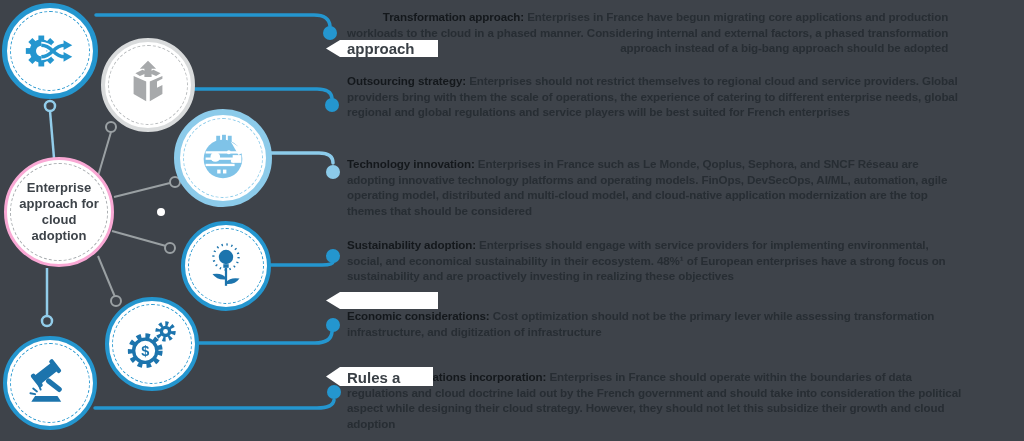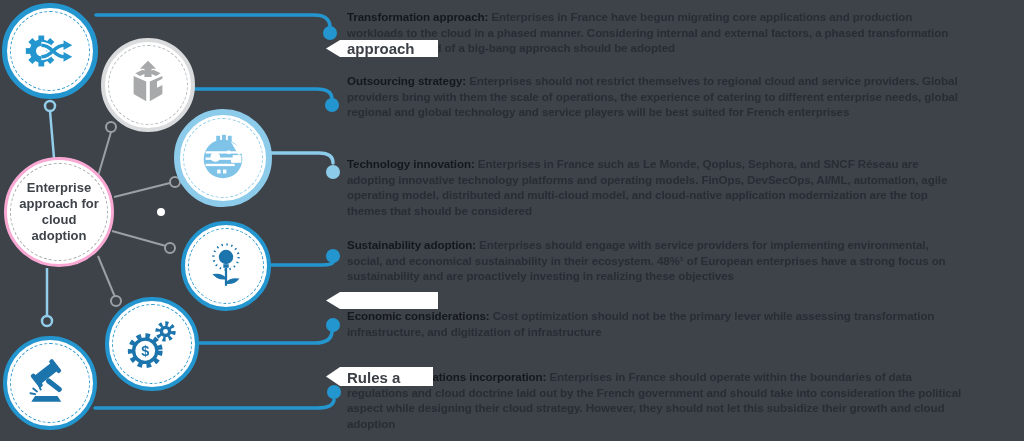--- a/index.html
+++ b/index.html
@@ -28,21 +28,21 @@
     left:4px;top:157px;width:110px;height:110px;border:3px solid #f9a8d4;--ring:#a9adb0;
   }
   .ctext{
     width:90px;text-align:center;font-weight:bold;font-size:13px;line-height:16px;
     color:#3d4349;
   }
   
   .para{position:absolute;left:347px;z-index:4;font-size:11.6px;font-weight:bold;
         line-height:15.5px;color:#272d33;letter-spacing:-0.1px;white-space:nowrap;}
   .para .lead{color:#14181c;}
-  .p1{top:9px;} .p2{top:73px;} .p3{top:156px;} .p4{top:237px;} .p5{top:308px;} .p6{top:369px;}
+  .p1{top:9px;text-align:right;} .p2{top:73px;} .p3{top:156px;} .p4{top:237px;} .p5{top:308px;} .p6{top:369px;}
   
   .callout{
     position:absolute;z-index:5;background:#fff;
     clip-path:polygon(0 50%, 14px 0, 100% 0, 100% 100%, 14px 100%);
     display:flex;align-items:flex-end;overflow:hidden;
     font-size:15px;font-weight:bold;color:#3a4046;padding-left:21px;box-sizing:border-box;
   }
   .co1{left:326px;top:40px;width:112px;height:17px;}
   .co2{left:326px;top:292px;width:112px;height:17px;}
   .co3{left:326px;top:367px;width:107px;height:19px;}
@@ -206,21 +206,21 @@
   </div>
 
   <div class="para p1">
       <div class="tline"><span class="lead">Transformation approach:</span> Enterprises in France have begun migrating core applications and production</div>
       <div class="tline">workloads to the cloud in a phased manner. Considering internal and external factors, a phased transformation</div>
       <div class="tline">approach instead of a big-bang approach should be adopted</div>
     </div>
   <div class="para p2">
       <div class="tline"><span class="lead">Outsourcing strategy:</span> Enterprises should not restrict themselves to regional cloud and service providers. Global</div>
       <div class="tline">providers bring with them the scale of operations, the experience of catering to different enterprise needs, global</div>
-      <div class="tline">regional and global technology and service players will be best suited for French enterprises</div>
+      <div class="tline">regional and global regulations and service players will be best suited for French enterprises</div>
     </div>
   <div class="para p3">
       <div class="tline"><span class="lead">Technology innovation:</span> Enterprises in France such as Le Monde, Qoplus, Sephora, and SNCF Réseau are</div>
       <div class="tline">adopting innovative technology platforms and operating models. FinOps, DevSecOps, AI/ML, automation, agile</div>
       <div class="tline">operating model, distributed and multi-cloud model, and cloud-native application modernization are the top</div>
       <div class="tline">themes that should be considered</div>
     </div>
   <div class="para p4">
       <div class="tline"><span class="lead">Sustainability adoption:</span> Enterprises should engage with service providers for implementing environmental,</div>
       <div class="tline">social, and economical sustainability in their ecosystem. 48%¹ of European enterprises have a strong focus on</div>

